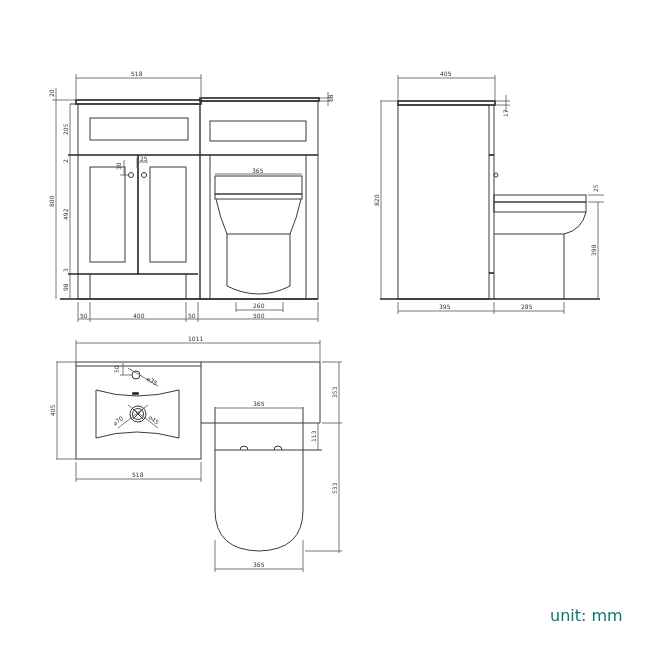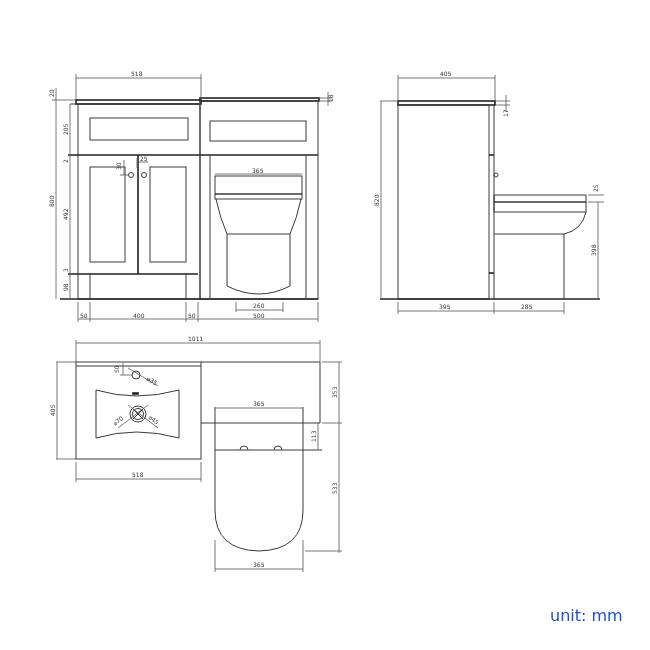--- a/index.html
+++ b/index.html
@@ -2,21 +2,21 @@
 <html><head>
   <meta charset="utf-8">
   <style>
     html, body { margin: 0; padding: 0; background: #ffffff; }
     body { width: 650px; height: 650px; position: relative; overflow: hidden; font-family: "DejaVu Sans", sans-serif; }
     svg { position: absolute; left: 0; top: 0; }
     .ln { stroke: #3a3a3a; stroke-width: 1; fill: none; }
     .th { stroke: #222; stroke-width: 1.6; fill: none; }
     .dm { stroke: #555; stroke-width: 0.8; fill: none; }
     .lbl { font-family: "DejaVu Sans", sans-serif; font-size: 6px; fill: #333; }
-    #unit { position: absolute; left: 550px; top: 606px; font-family: "DejaVu Sans", sans-serif; font-size: 16px; color: #1d4ed8; }
+    #unit { position: absolute; left: 550px; top: 606px; font-family: "DejaVu Sans", sans-serif; font-size: 16px; color: #0f766e; }
   </style>
 </head>
 <body>
 
 <svg width="650" height="650" viewBox="0 0 650 650">
 
   <g>
 
     <rect class="th" x="76" y="100" width="125" height="4"></rect>
 

